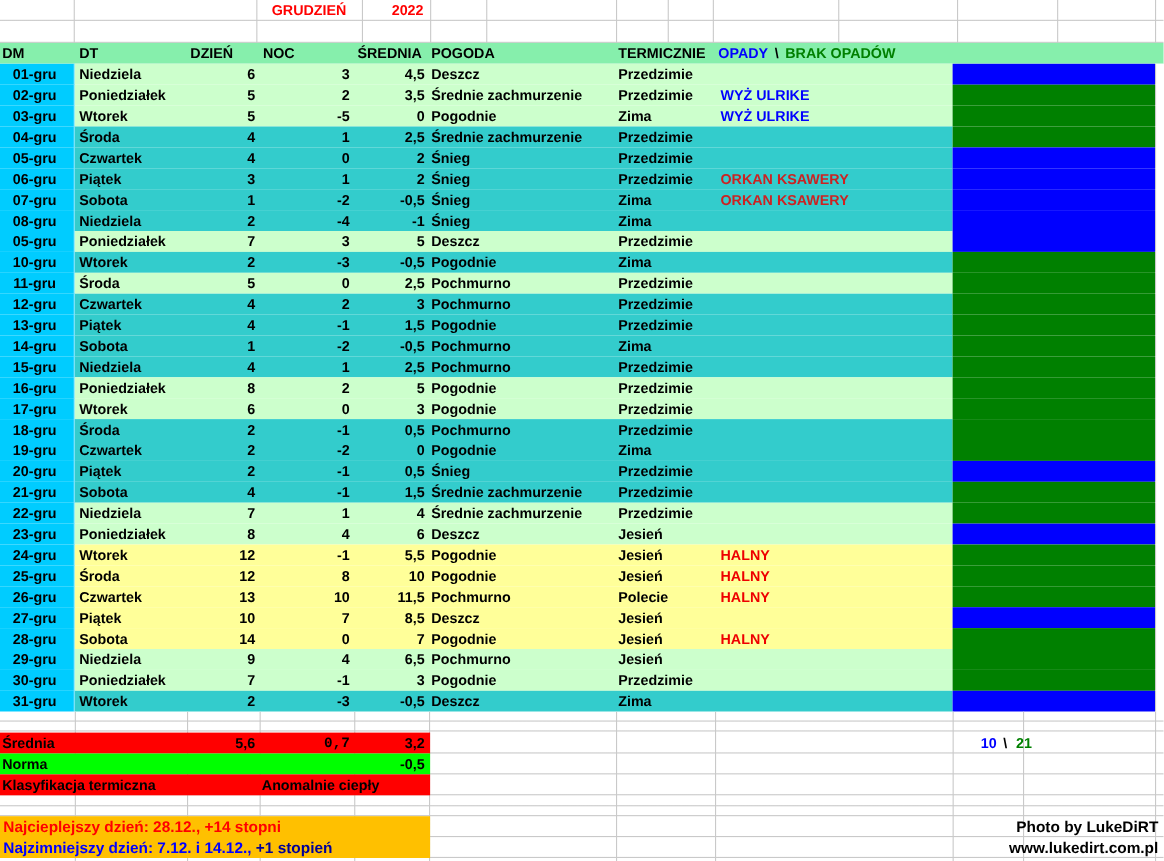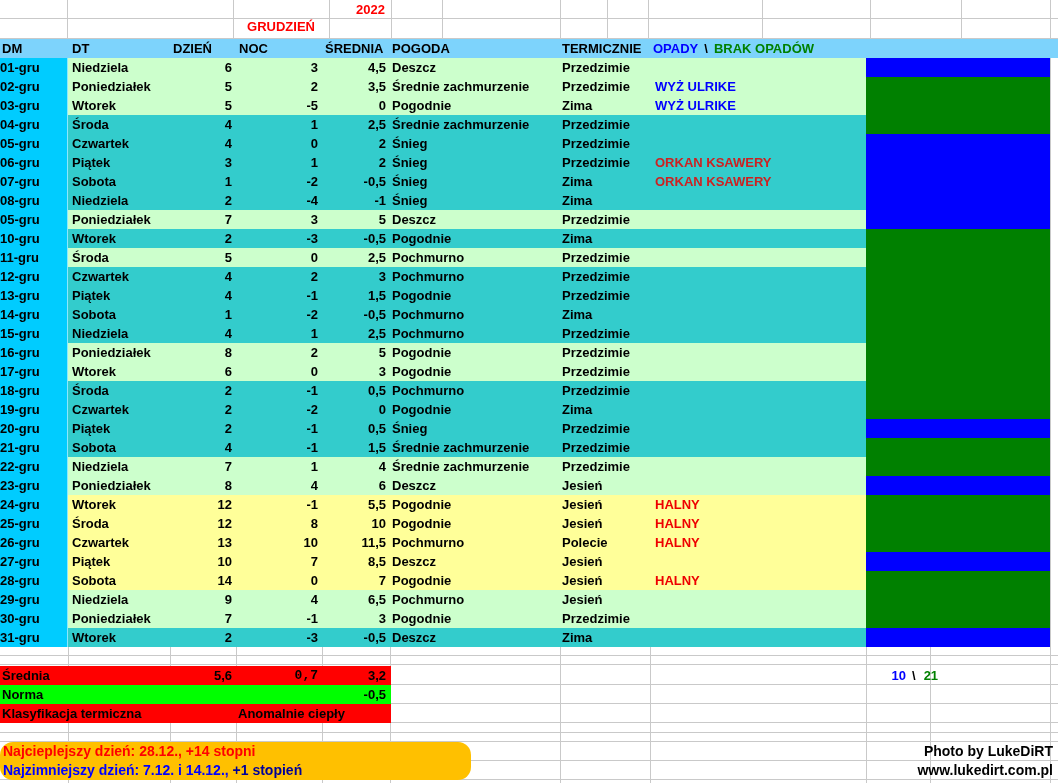--- a/index.html
+++ b/index.html
@@ -24,37 +24,37 @@
       linear-gradient(#c9c9c9,#c9c9c9) 607px 0/1px 100% no-repeat,
       linear-gradient(#c9c9c9,#c9c9c9) 648px 0/1px 100% no-repeat,
       linear-gradient(#c9c9c9,#c9c9c9) 762px 0/1px 100% no-repeat,
       linear-gradient(#c9c9c9,#c9c9c9) 870px 0/1px 100% no-repeat,
       linear-gradient(#c9c9c9,#c9c9c9) 961px 0/1px 100% no-repeat,
       linear-gradient(#c9c9c9,#c9c9c9) 1050px 0/1px 100% no-repeat,
       linear-gradient(#c9c9c9,#c9c9c9) 0 18px/100% 1px no-repeat,
       linear-gradient(#c9c9c9,#c9c9c9) 0 38px/100% 1px no-repeat,
       #fff;
   }
-  .top .month { position:absolute; left:233px; top:0; width:96px; height:19px; line-height:19px; text-align:center; color:#FF0000;margin-top:17px; }
+  .top .month { position:absolute; left:233px; top:0; width:96px; height:19px; line-height:19px; text-align:center; color:#FF0000; }
   .top .year  { position:absolute; left:329px; top:0; width:62px; height:19px; line-height:19px; text-align:right; padding-right:6px; color:#FF0000; }
   
-  .hdr { position:absolute; left:0; top:39px; width:1058px; height:19px; display:flex; background:#7dd3fc; }
+  .hdr { position:absolute; left:0; top:39px; width:1058px; height:19px; display:flex; background:#86efac; }
   .hdr .c, .row .c { height:19px; line-height:19px; white-space:nowrap; overflow:visible; }
   .w-dm{width:68px} .w-dt{width:102px} .w-dzien{width:66px} .w-noc{width:86px}
   .w-sred{width:68px} .w-pog{width:170px} .w-term{width:90px} .w-zjaw{width:216px}
   .w-opady{width:184px} .w-sliver{width:8px}
   .hdr .c { padding-left:2px; }
   .hdr .w-dt{padding-left:4px} .hdr .w-dzien,.hdr .w-noc,.hdr .w-sred{padding-left:3px}
   .hdr .w-pog,.hdr .w-term{padding-left:2px} .hdr .w-zjaw{padding-left:4px}
   .hdr .w-opady{ display:flex; gap:6px; padding-left:3px; }
   .blue-t{color:#0000FF} .green-t{color:#008000}
   
   .body { position:absolute; left:0; top:58px; width:1058px; }
   .row { display:flex; height:19px; background:#fff; }
-  .row .dm { width:68px; background:#00CCFF; text-align:left; padding-right:4px; border-right:1px solid rgba(255,255,255,.55); }
+  .row .dm { width:68px; background:#00CCFF; text-align:center; padding-right:4px; border-right:1px solid rgba(255,255,255,.55); }
   .band { display:flex; width:798px; }
   .band .w-dt{padding-left:4px}
   .num { text-align:right; padding-right:4px; }
   .band .w-pog, .band .w-term { padding-left:2px; }
   .band .w-zjaw { padding-left:5px; }
   .row .w-opady { width:184px; }
   .row .w-sliver { border-left:1px solid #c9c9c9; background:#fff; }
   
   .bottom {
     position:absolute; left:0; top:647px; width:1058px; height:136px;
@@ -86,21 +86,21 @@
   .bar .v2 { position:absolute; left:236px; width:82px; text-align:right;font-family:Liberation Mono, monospace; }
   .bar .v3 { position:absolute; left:322px; width:64px; text-align:right; }
   .bar-srednia { top:19px; background:#FF0000; }
   .bar-norma   { top:38px; background:#00FF00; }
   .bar-klas    { top:57px; background:#FF0000; }
   .bar-klas .kv { position:absolute; left:238px; top:0; }
   .counts { position:absolute; left:866px; top:19px; height:19px; line-height:19px; display:flex; }
   .counts .rain { width:40px; text-align:right; color:#0000FF; }
   .counts .sep { padding:0 8px 0 6px; }
   .counts .dry { color:#008000; }
-  .orange { position:absolute; left:0; top:95px; width:471px; height:38px; background:#FFC000; font-size:14px;border-radius:13px; }
+  .orange { position:absolute; left:0; top:95px; width:391px; height:38px; background:#FFC000; font-size:14px; }
   .orange div { height:19px; line-height:19px; padding-left:3px; white-space:nowrap; }
   .orange .warm { color:#FF0000; }
   .orange .cold { color:#0000FF; }
   .orange .cold .cv { color:#000099; }
   .credit { position:absolute; right:5px; top:95px; text-align:right; font-size:14px; }
   .credit div { height:19px; line-height:19px; }
 </style>
 </head>
 <body>
 

